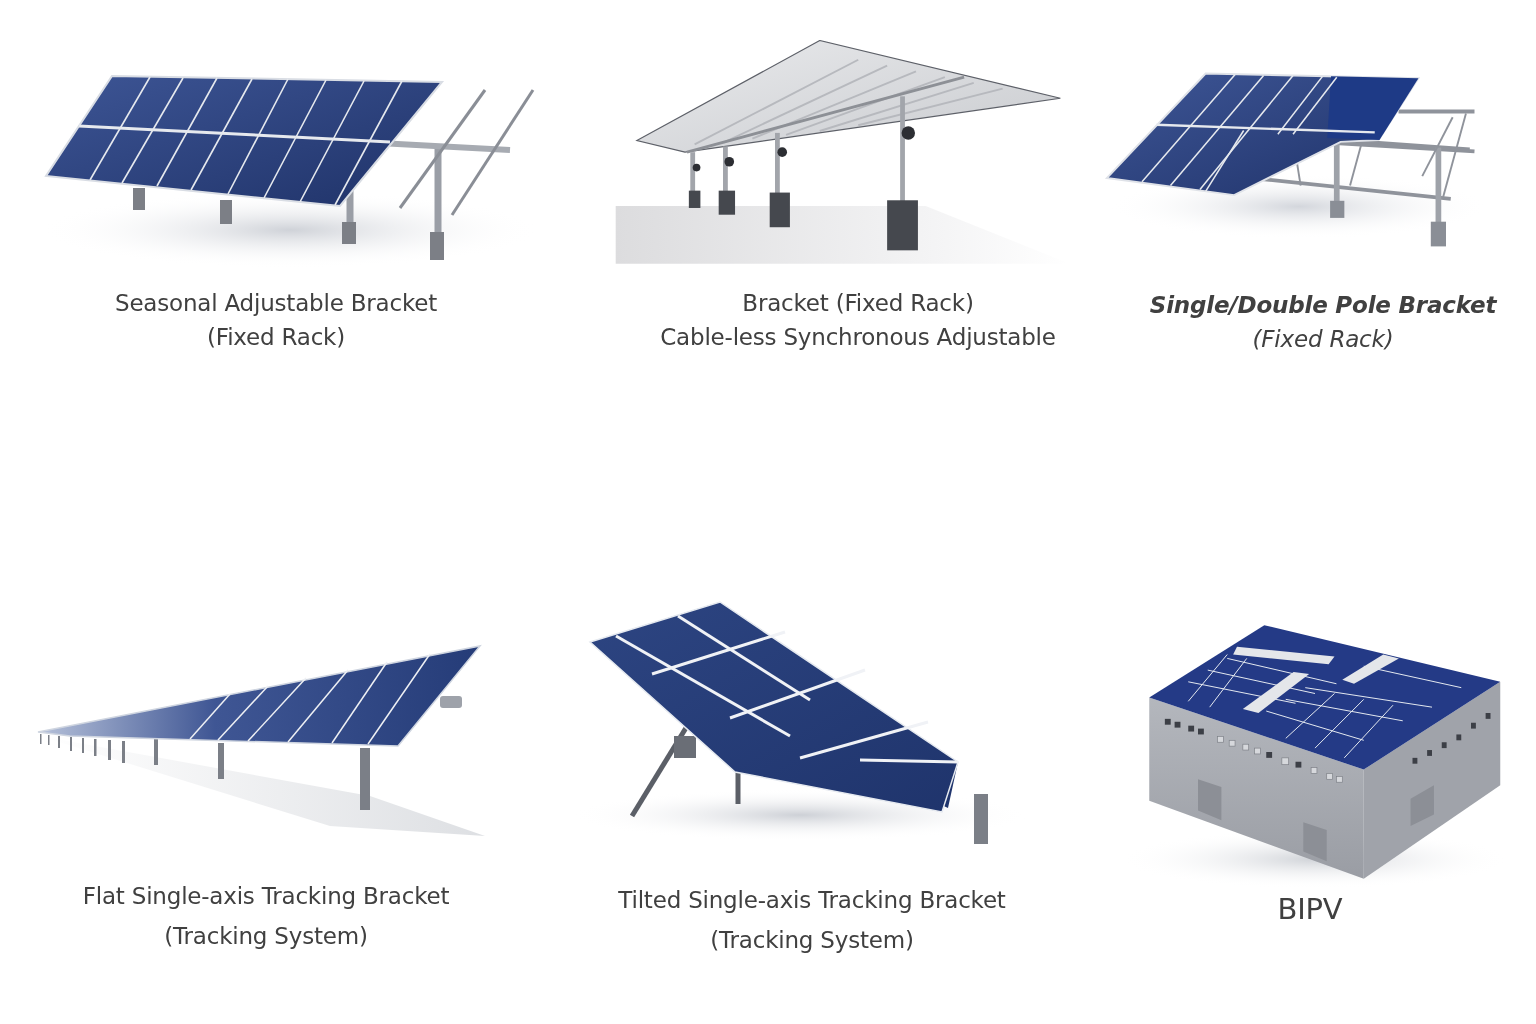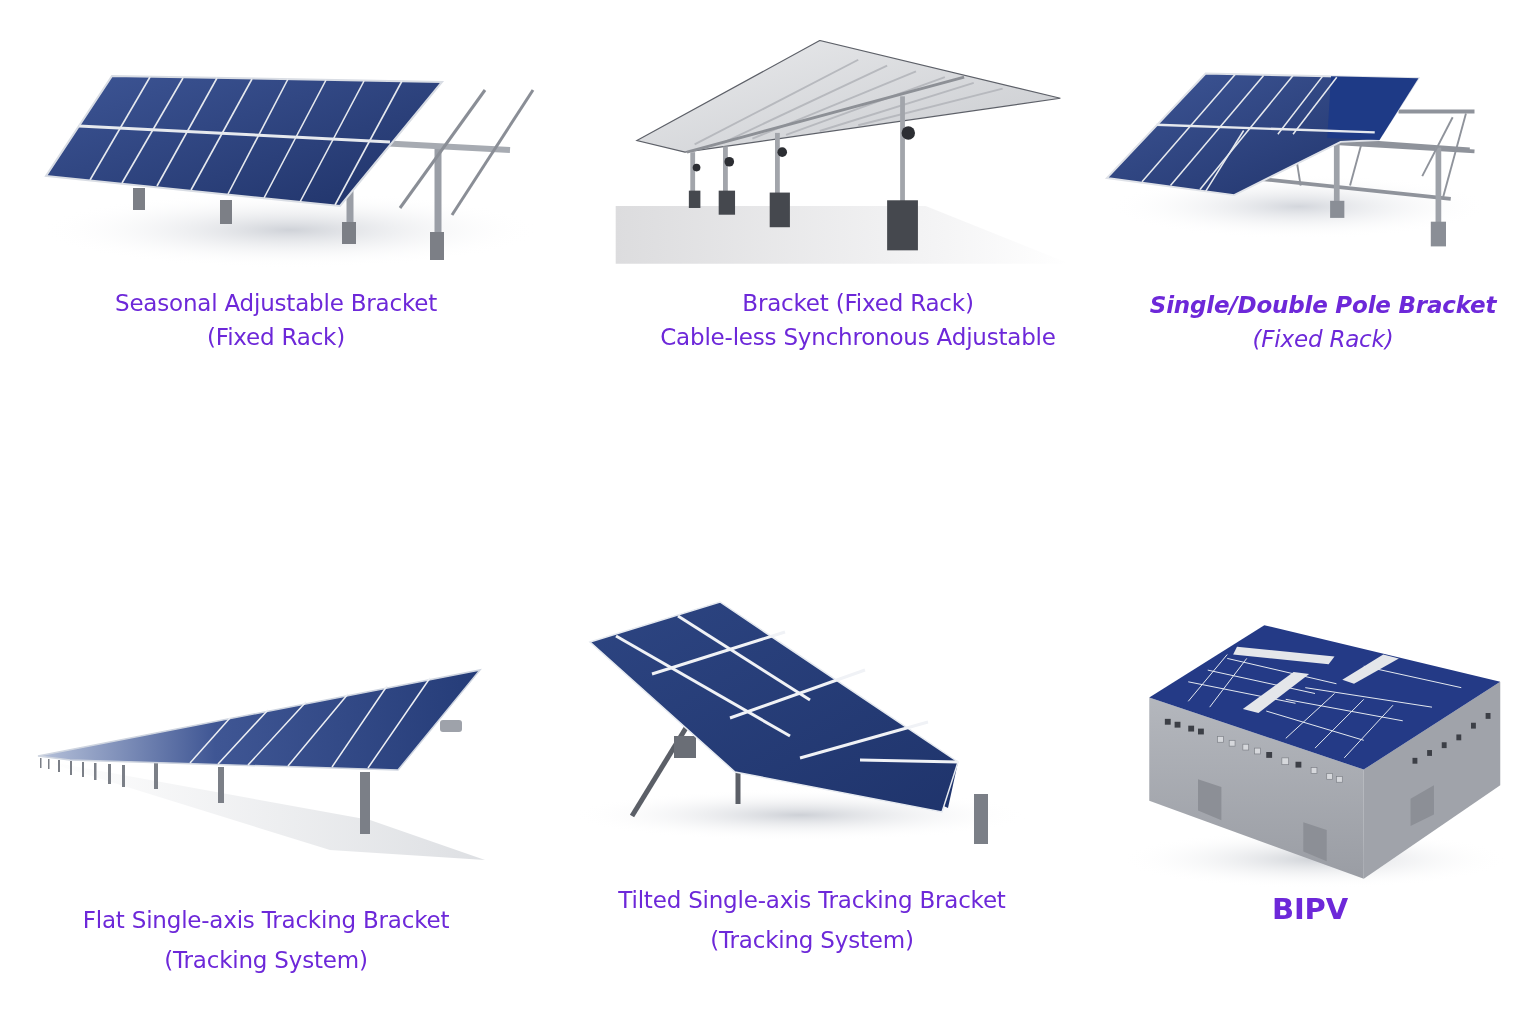--- a/index.html
+++ b/index.html
@@ -5,26 +5,26 @@
   html, body { margin: 0; padding: 0; }
   body {
     width: 1536px; height: 1024px; background: #ffffff; position: relative; overflow: hidden;
     font-family: "DejaVu Sans", sans-serif; color: #14182c;
   }
   .card { position: absolute; }
   .illus { position: absolute; }
   .illus svg { display: block; width: 100%; height: 100%; }
   .caption {
     position: absolute; text-align: center; font-size: 23px; line-height: 34px;
-    letter-spacing: -0.2px; color: #6d28d9; white-space: nowrap;
+    letter-spacing: -0.2px; color: #404040; white-space: nowrap;
   }
   .caption.bold { font-weight: bold; font-style: italic; }
   .caption .line { display: block; }
   .caption.tall .line { line-height: 40px; }
-  .caption.bipv { font-size: 29px; font-weight: bold; }
+  .caption.bipv { font-size: 29px; font-weight: normal; }
 </style>
 </head>
 <body>
 
 <div class="card" style="left:0;top:0;width:560px;height:360px;">
   <div class="illus" style="left:30px;top:60px;width:520px;height:220px;">
     <svg viewBox="0 0 520 220">
       <defs>
         <linearGradient id="g1" x1="0" y1="0" x2="1" y2="1">
           <stop offset="0" stop-color="#3d5595"></stop>
@@ -167,21 +167,21 @@
         <line x1="152" y1="70" x2="112" y2="134"></line>
       </g>
     </svg>
   </div>
   <div class="caption bold" style="left:38px;top:288px;width:390px;">
     <span class="line">Single/Double Pole Bracket</span>
     <span class="line" style="font-weight:normal;">(Fixed Rack)</span>
   </div>
 </div>
 
-<div class="card" style="left:0;top:620px;width:540px;height:380px;">
+<div class="card" style="left:0;top:596px;width:540px;height:380px;">
   <div class="illus" style="left:30px;top:40px;width:460px;height:210px;">
     <svg viewBox="0 0 460 210">
       <defs>
         <linearGradient id="g4" x1="0" y1="0" x2="1" y2="0">
           <stop offset="0" stop-color="#b7c2da"></stop>
             <stop offset="0.4" stop-color="#3f5694"></stop>
             <stop offset="1" stop-color="#253c78"></stop>
         </linearGradient>
         <linearGradient id="sh4" x1="0" y1="0" x2="1" y2="0">
           <stop offset="0" stop-color="#ffffff"></stop>

